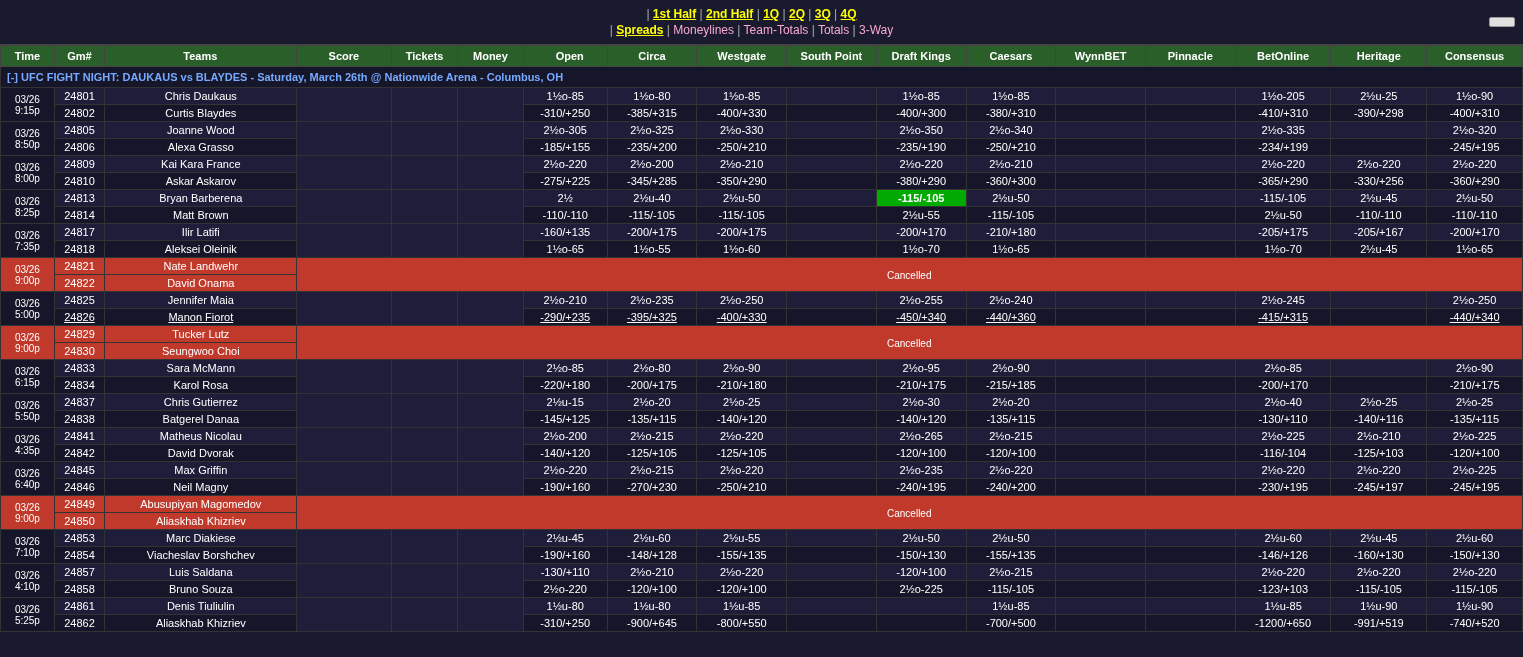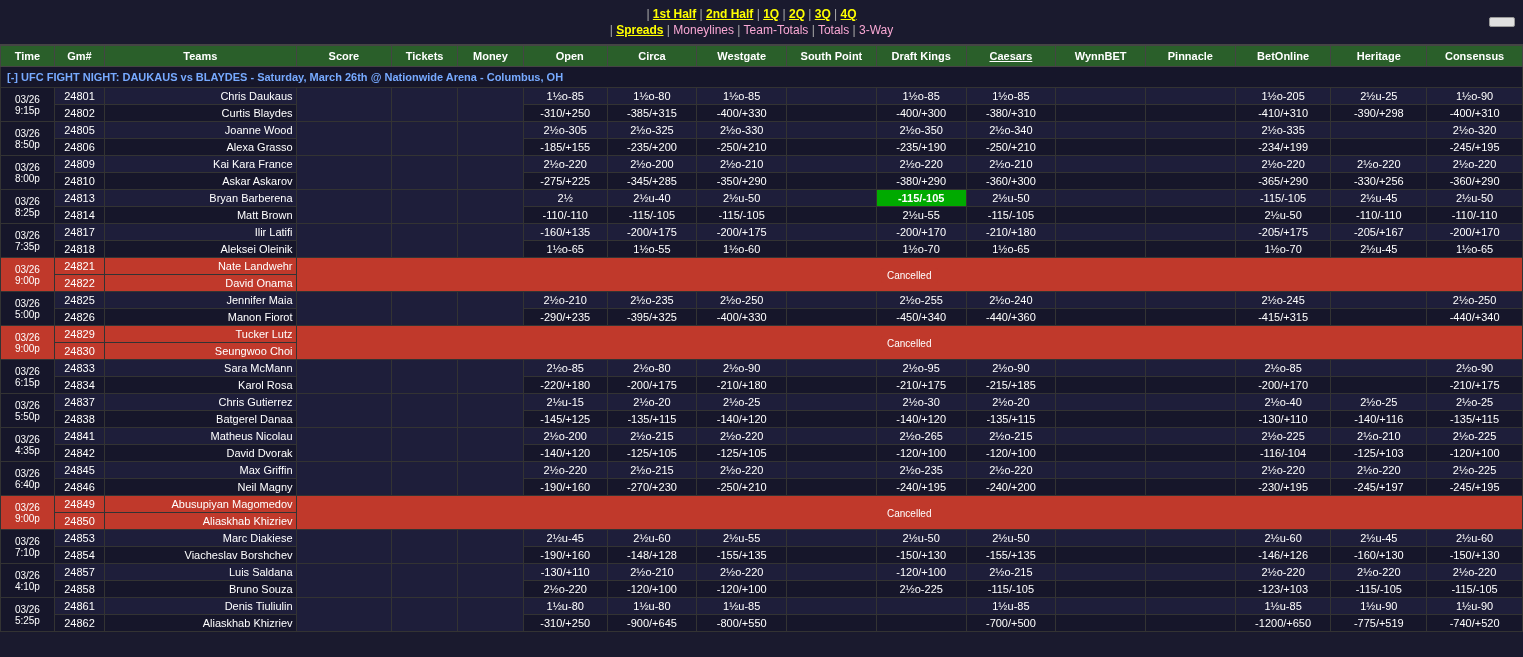--- a/index.html
+++ b/index.html
@@ -20,36 +20,36 @@
     table { width: 100%; border-collapse: collapse; font-size: 11px; }
     th { background: #2a5f2a; color: #fff; padding: 4px 3px; text-align: center; border: 1px solid #444; white-space: nowrap; font-size: 11px; }
     td { padding: 2px 3px; border: 1px solid #333; text-align: center; white-space: nowrap; color: #fff; vertical-align: middle; }
     tr:nth-child(even) td { background: #1e1e3a; }
     tr:nth-child(odd) td { background: #16162a; }
     
     .section-header td { background: #1a1a4a; color: #7af; font-weight: bold; text-align: left; padding: 4px 6px; font-size: 11px; }
     .cancelled-row td { background: #c0392b !important; color: #fff; }
     .cancelled-badge { background: #c0392b; color: #fff; padding: 2px 6px; border-radius: 3px; font-size: 10px; }
     
-    .team-cell { text-align: right; padding-left: 4px; }
+    .team-cell { text-align: center; padding-left: 4px; }
     .time-cell { font-size: 10px; white-space: nowrap; }
     .highlight-green { background: #00aa00 !important; color: #fff; font-weight: bold; }
     
     .col-time { width: 45px; }
     .col-gm { width: 42px; }
     .col-teams { width: 160px; margin-top: 24px; }
     .col-score { width: 80px; }
     .col-tickets { width: 55px; }
     .col-money { width: 55px; }
     .col-open { width: 70px; padding-left: 12px; }
     .col-circa { width: 75px; }
     .col-westgate { width: 75px; }
     .col-south { width: 75px; }
     .col-draft { width: 75px; }
-    .col-caesars { width: 75px; text-decoration: underline; }
+    .col-caesars { width: 75px; }
     .col-wynn { width: 75px; }
     .col-pinnacle { width: 75px; }
     .col-betonline { width: 80px; }
     .col-heritage { width: 80px; }
     .col-consensus { width: 80px; }
   </style>
 </head>
 <body>
 
 <div id="header">
@@ -300,21 +300,21 @@
         <td>2½o-250</td>
         <td></td>
         <td>2½o-255</td>
         <td>2½o-240</td>
         <td></td>
         <td></td>
         <td>2½o-245</td>
         <td></td>
         <td>2½o-250</td>
       </tr>
-      <tr style="background: #b91c1c;">
+      <tr style="background: #b91c1c; text-decoration: underline;">
         <td>24826</td>
         <td class="team-cell">Manon Fiorot</td>
         <td>-290/+235</td>
         <td>-395/+325</td>
         <td>-400/+330</td>
         <td></td>
         <td>-450/+340</td>
         <td>-440/+360</td>
         <td></td>
         <td></td>
@@ -570,17 +570,17 @@
         <td class="team-cell">Aliaskhab Khizriev</td>
         <td>-310/+250</td>
         <td>-900/+645</td>
         <td>-800/+550</td>
         <td></td>
         <td></td>
         <td>-700/+500</td>
         <td></td>
         <td></td>
         <td>-1200/+650</td>
-        <td>-775/+519</td>
+        <td>-991/+519</td>
         <td>-740/+520</td>
       </tr>
     </tbody>
 </table>
 
 </body></html>

